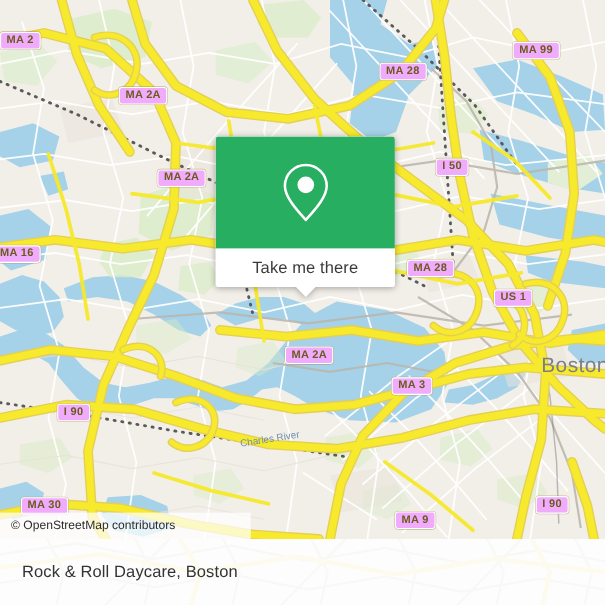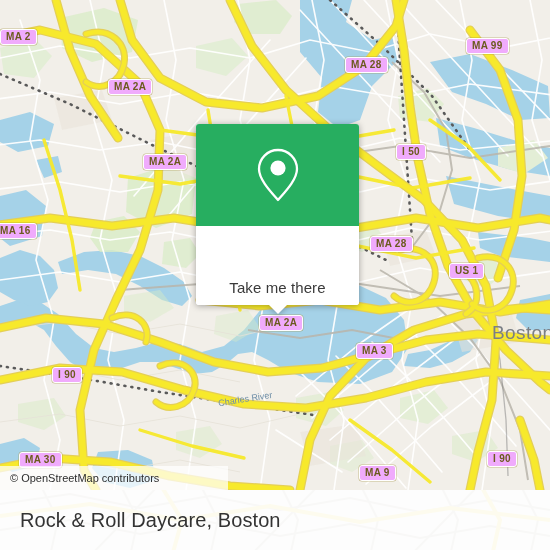--- a/index.html
+++ b/index.html
@@ -98,21 +98,20 @@
   #poi-card-label {
     height: 35px;
     background: #ffffff;
     display: flex;
     align-items: center;
     justify-content: center;
     color: #3a3a3a;
     font-size: 15px;
     letter-spacing: .1px;
     font-family: "Liberation Sans", sans-serif;
-    margin-top: 44px;
   }
   #poi-card-tail {
     position: absolute;
     left: 50%;
     bottom: -9px;
     margin-left: -9px;
     width: 0;
     height: 0;
     border-left: 9px solid transparent;
     border-right: 9px solid transparent;
@@ -153,21 +152,21 @@
     width: 550px;
     height: 60px;
     opacity: .085;
   }
   #poi-title {
     position: absolute;
     left: 20px;
     top: 50%;
     transform: translateY(-50%);
     color: #333333;
-    font-size: 20px;
+    font-size: 15px;
     letter-spacing: .1px;
     white-space: nowrap;
     font-family: "Liberation Sans", sans-serif;
   }
   #brand {
     position: absolute;
     right: 18px;
     top: 50%;
     transform: translateY(-50%);
     display: flex;

